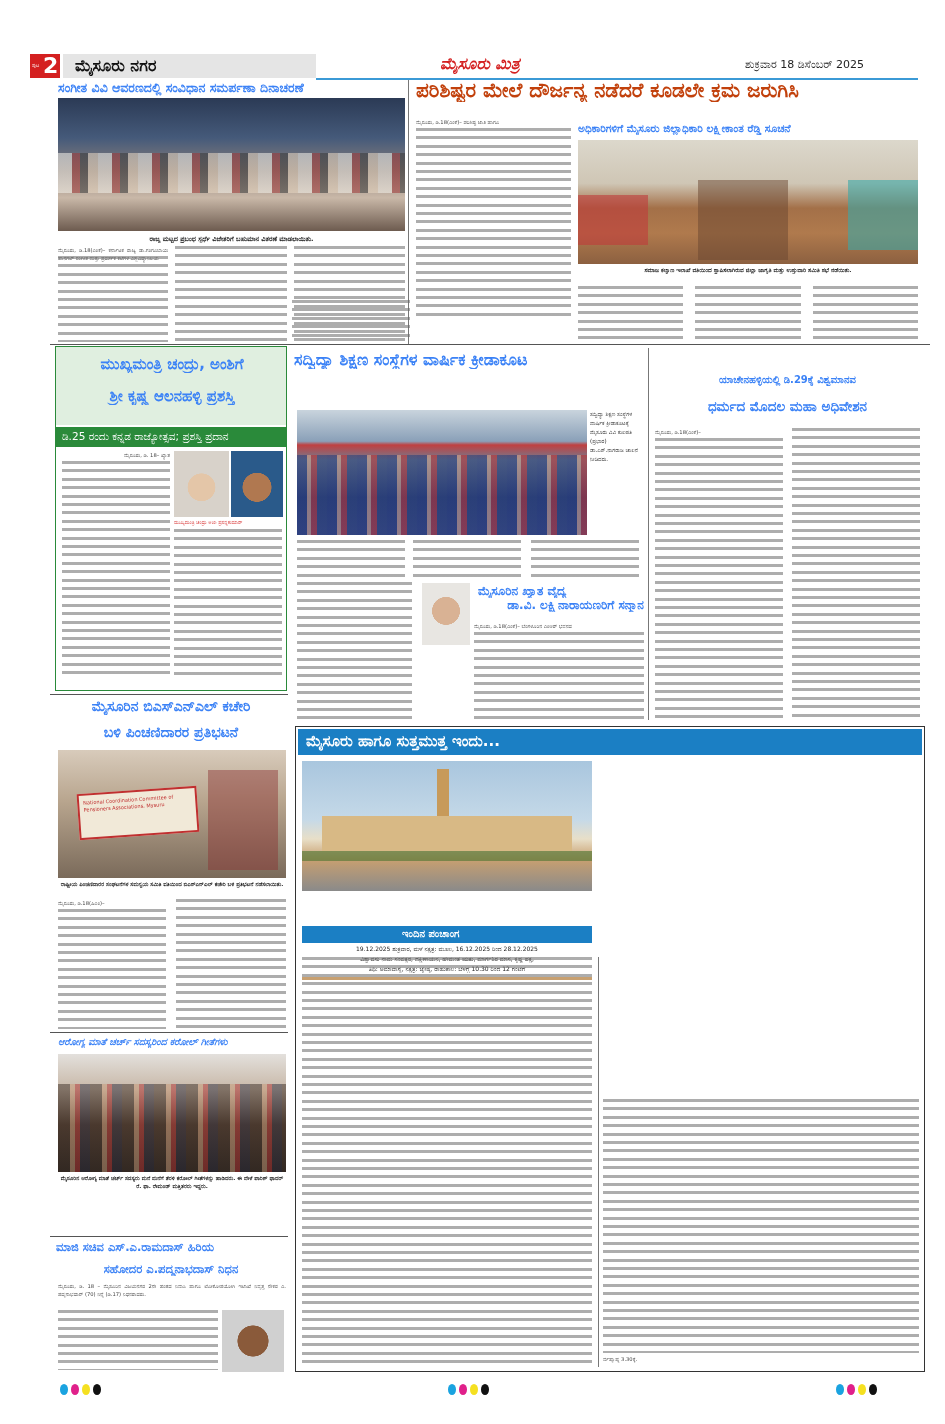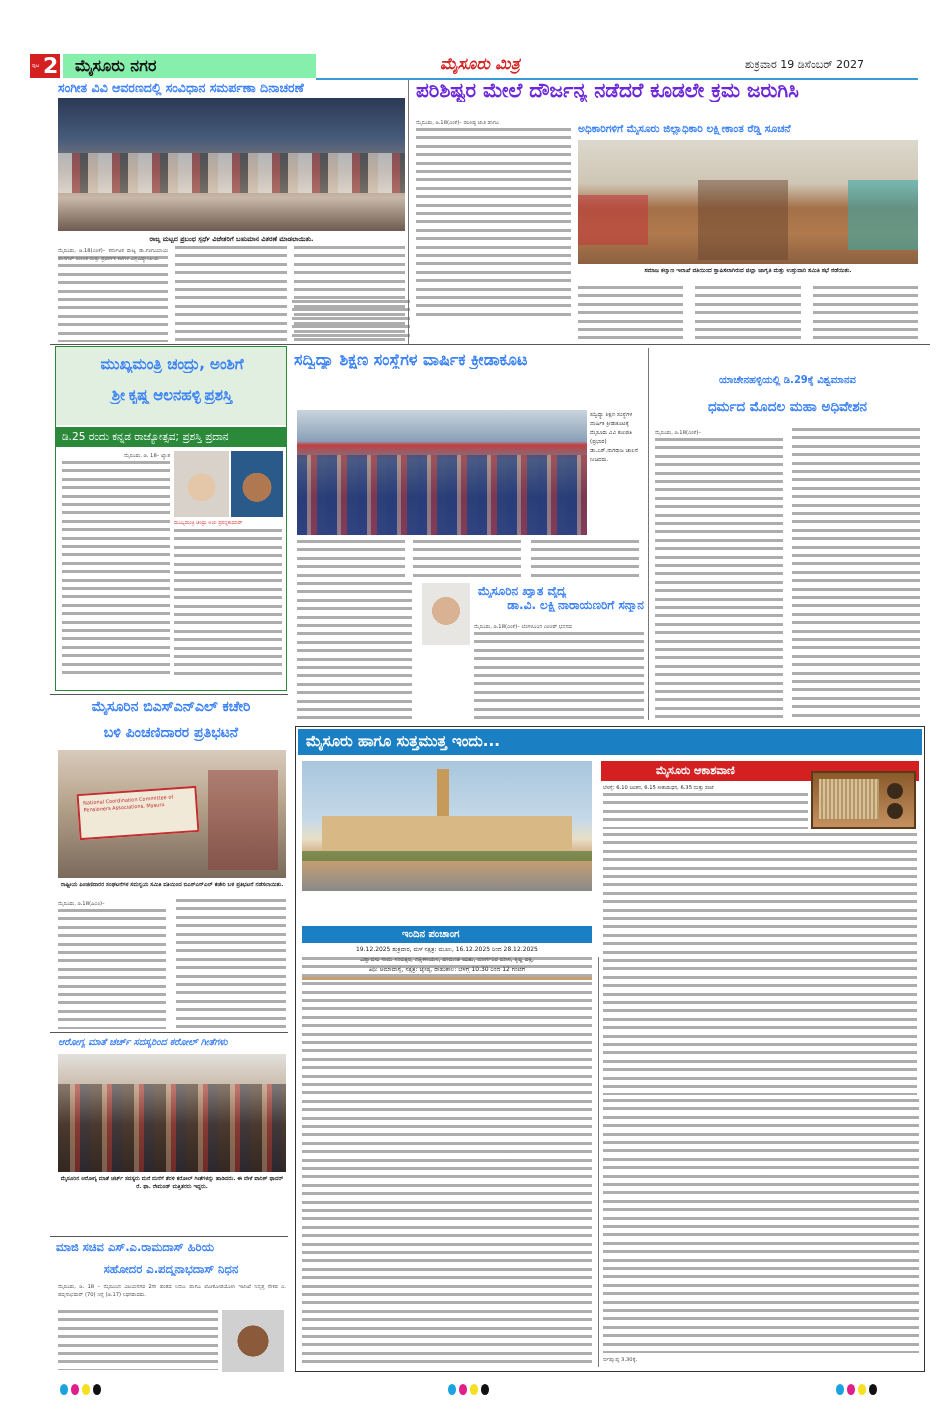--- a/index.html
+++ b/index.html
@@ -15,42 +15,42 @@
   .dots span { display: inline-block; width: 8px; height: 11px; border-radius: 50%; margin-right: 3px; }
 </style>
 </head>
 <body>
 
 <div class="abs" style="left:30px;top:52px;width:890px;height:28px;">
   <div class="abs" style="left:0;top:2px;width:30px;height:24px;background:#d42020;color:#fff;">
     <span style="position:absolute;left:2px;top:8px;font-size:5px;">ಪುಟ</span>
     <span style="position:absolute;left:13px;top:-1px;font-size:22px;font-weight:bold;">2</span>
   </div>
-  <div class="abs" style="left:33px;top:2px;width:253px;height:24px;background:#86efac;">
+  <div class="abs" style="left:33px;top:2px;width:253px;height:24px;background:#e5e5e5;">
     <span style="position:absolute;left:12px;top:2px;font-size:16px;font-weight:bold;color:#111;">ಮೈಸೂರು ನಗರ</span>
   </div>
   <div class="abs" style="left:410px;top:2px;font-size:16px;font-weight:bold;color:#d42020;font-style:italic;">ಮೈಸೂರು ಮಿತ್ರ</div>
-  <div class="abs" style="left:715px;top:6px;font-size:11px;color:#222;">ಶುಕ್ರವಾರ 19 ಡಿಸೆಂಬರ್ 2027</div>
+  <div class="abs" style="left:715px;top:6px;font-size:11px;color:#222;">ಶುಕ್ರವಾರ 18 ಡಿಸೆಂಬರ್ 2025</div>
   <div class="abs" style="left:286px;top:26px;width:602px;height:2px;background:#3b9ad6;"></div>
 </div>
 
 <div class="abs headline" style="left:58px;top:80px;width:350px;font-size:12.5px;">ಸಂಗೀತ ವಿವಿ ಆವರಣದಲ್ಲಿ ಸಂವಿಧಾನ ಸಮರ್ಪಣಾ ದಿನಾಚರಣೆ</div>
 <div class="abs photo" style="left:58px;top:98px;width:347px;height:133px;background:linear-gradient(180deg,#2b3a55 0%,#455a7a 30%,#8a7f7a 55%,#c9b8a8 75%,#6d5b4f 100%);">
   <div style="position:absolute;left:0;right:0;top:55px;height:40px;background:repeating-linear-gradient(90deg,#f4f1ea 0 14px,#a03838 14px 22px,#3a3a3a 22px 30px,#e8d7c2 30px 40px);opacity:.55;"></div>
 </div>
 <div class="abs caption" style="left:58px;top:235px;width:347px;">ರಾಜ್ಯ ಮಟ್ಟದ ಪ್ರಬಂಧ ಸ್ಪರ್ಧೆ ವಿಜೇತರಿಗೆ ಬಹುಮಾನ ವಿತರಣೆ ಮಾಡಲಾಯಿತು.</div>
 <div class="vline" style="left:408px;top:80px;height:265px;"></div>
 <div class="abs txtblock" style="left:58px;top:246px;width:347px;height:96px;">
   <div style="width:110px;">ಮೈಸೂರು, ಡಿ.18(ಎಂಕೆ)– ಕರ್ನಾಟಕ ರಾಜ್ಯ ಡಾ.ಗಂಗೂಬಾಯಿ ಹಾನಗಲ್ ಸಂಗೀತ ಮತ್ತು ಪ್ರದರ್ಶಕ ಕಲೆಗಳ ವಿಶ್ವವಿದ್ಯಾನಿಲಯ</div>
   <div class="fill-lines abs" style="left:0;top:10px;width:110px;height:86px;"></div>
   <div class="fill-lines abs" style="left:117px;top:0;width:112px;height:96px;"></div>
   <div class="fill-lines abs" style="left:236px;top:0;width:111px;height:96px;"></div>
 </div>
 
-<div class="abs headline" style="left:416px;top:78px;width:510px;font-size:20px;color:#6d28d9;">ಪರಿಶಿಷ್ಟರ ಮೇಲೆ ದೌರ್ಜನ್ಯ ನಡೆದರೆ ಕೂಡಲೇ ಕ್ರಮ ಜರುಗಿಸಿ</div>
+<div class="abs headline" style="left:416px;top:78px;width:510px;font-size:20px;color:#c2410c;">ಪರಿಶಿಷ್ಟರ ಮೇಲೆ ದೌರ್ಜನ್ಯ ನಡೆದರೆ ಕೂಡಲೇ ಕ್ರಮ ಜರುಗಿಸಿ</div>
 <div class="abs txtblock" style="left:416px;top:118px;width:155px;height:200px;">
   <div>ಮೈಸೂರು, ಡಿ.18(ಎಂಕೆ)– ಪರಿಶಿಷ್ಟ ಜಾತಿ ಹಾಗೂ</div>
   <div class="fill-lines abs" style="left:0;top:10px;width:155px;height:190px;"></div>
 </div>
 <div class="abs headline" style="left:578px;top:122px;width:340px;font-size:10.5px;">ಅಧಿಕಾರಿಗಳಿಗೆ ಮೈಸೂರು ಜಿಲ್ಲಾಧಿಕಾರಿ ಲಕ್ಷ್ಮೀಕಾಂತ ರೆಡ್ಡಿ ಸೂಚನೆ</div>
 <div class="abs photo" style="left:578px;top:140px;width:340px;height:124px;background:linear-gradient(180deg,#dcd8cc 0%,#cfc6b5 35%,#a37048 55%,#b07a4d 75%,#8c6040 100%);">
   <div style="position:absolute;left:120px;top:40px;width:90px;height:80px;background:#6a4530;opacity:.5;"></div>
   <div style="position:absolute;left:0;top:55px;width:70px;height:50px;background:#c03a3a;opacity:.6;"></div>
   <div style="position:absolute;right:0;top:40px;width:70px;height:70px;background:#3aa8a8;opacity:.6;"></div>
 </div>
@@ -61,21 +61,21 @@
   <div class="fill-lines abs" style="left:235px;top:0;width:105px;height:56px;"></div>
 </div>
 <div class="abs txtblock" style="left:292px;top:300px;width:118px;height:42px;">
     <div class="fill-lines abs" style="left:0;top:0;width:118px;height:42px;"></div>
   </div>
 <div class="hline" style="left:50px;top:344px;width:880px;"></div>
 
 <div class="abs" style="left:55px;top:346px;width:232px;height:345px;border:1px solid #2a8a3a;">
   <div class="abs" style="left:0;top:0;width:230px;height:78px;background:#e0efe0;"></div>
   <div class="abs headline" style="left:10px;top:8px;width:212px;text-align:center;font-size:15px;">ಮುಖ್ಯಮಂತ್ರಿ ಚಂದ್ರು, ಅಂಶಿಗೆ</div>
-  <div class="abs headline" style="left:10px;top:40px;width:212px;text-align:center;font-size:15px;font-family:Liberation Serif, serif;">ಶ್ರೀ ಕೃಷ್ಣ ಆಲನಹಳ್ಳಿ ಪ್ರಶಸ್ತಿ</div>
+  <div class="abs headline" style="left:10px;top:40px;width:212px;text-align:center;font-size:15px;">ಶ್ರೀ ಕೃಷ್ಣ ಆಲನಹಳ್ಳಿ ಪ್ರಶಸ್ತಿ</div>
   <div class="abs" style="left:0;top:80px;width:230px;height:20px;background:#2a8a3a;">
     <span style="position:absolute;left:6px;top:3px;font-size:10.5px;color:#fff;white-space:nowrap;">ಡಿ.25 ರಂದು ಕನ್ನಡ ರಾಜ್ಯೋತ್ಸವ; ಪ್ರಶಸ್ತಿ ಪ್ರದಾನ</span>
   </div>
   <div class="abs txtblock" style="left:6px;top:104px;width:108px;height:228px;">
     <div style="text-align:right;">ಮೈಸೂರು, ಡಿ. 18– ಖ್ಯಾತ</div>
     <div class="fill-lines abs" style="left:0;top:10px;width:108px;height:218px;"></div>
   </div>
   <div class="abs photo" style="left:118px;top:104px;width:55px;height:66px;background:radial-gradient(circle at 50% 55%,#e4c6a8 0 30%,#d8d2ca 31% 100%);"></div>
   <div class="abs photo" style="left:175px;top:104px;width:52px;height:66px;background:radial-gradient(circle at 50% 55%,#b07850 0 32%,#2a5a8a 33% 100%);"></div>
   <div class="abs" style="left:118px;top:172px;width:110px;font-size:5px;color:#d42020;white-space:nowrap;overflow:hidden;">ಮುಖ್ಯಮಂತ್ರಿ ಚಂದ್ರು ಅಂಶಿ ಪ್ರಸನ್ನಕುಮಾರ್</div>
@@ -150,37 +150,20 @@
 <div class="abs" style="left:295px;top:726px;width:630px;height:646px;border:1px solid #333;">
   <div class="abs" style="left:2px;top:2px;width:624px;height:26px;background:#1b7fc4;">
     <span style="position:absolute;left:8px;top:3px;font-size:15px;color:#fff;font-weight:bold;white-space:nowrap;">ಮೈಸೂರು ಹಾಗೂ ಸುತ್ತಮುತ್ತ ಇಂದು...</span>
   </div>
   <div class="abs photo" style="left:6px;top:34px;width:290px;height:130px;background:linear-gradient(180deg,#a9c6de 0%,#c5d9e8 45%,#e8dfc8 60%,#c9a070 75%,#8a8a8a 100%);">
     <div style="position:absolute;left:135px;top:8px;width:12px;height:60px;background:#c79a5a;"></div>
     <div style="position:absolute;left:20px;top:55px;width:250px;height:35px;background:#d8b985;"></div>
     <div style="position:absolute;left:0;right:0;top:90px;height:10px;background:#5a7a3a;opacity:.7;"></div>
   </div>
 
-  <div class="abs" style="left:305px;top:34px;width:318px;height:335px;">
-    <div class="abs" style="left:0;top:0;width:318px;height:20px;background:#d42020;">
-      <span style="position:absolute;left:55px;top:3px;font-size:11px;color:#fff;font-weight:bold;">ಮೈಸೂರು ಆಕಾಶವಾಣಿ</span>
-    </div>
-    <div class="abs" style="left:210px;top:10px;width:105px;height:58px;background:linear-gradient(180deg,#8a5a2a,#c49060);border:2px solid #5a3a1a;">
-      <div style="position:absolute;left:6px;top:6px;width:60px;height:40px;background:repeating-linear-gradient(90deg,#d9c29a 0 2px,#b59868 2px 4px);"></div>
-      <div style="position:absolute;left:74px;top:10px;width:16px;height:16px;border-radius:50%;background:#3a2a1a;"></div>
-      <div style="position:absolute;left:74px;top:30px;width:16px;height:16px;border-radius:50%;background:#3a2a1a;"></div>
-    </div>
-    <div class="abs txtblock" style="left:2px;top:22px;width:205px;height:46px;color:#222;">
-      <div>ಬೆಳಗ್ಗೆ: 6.10 ಚಿಂತನ, 6.15 ಗೀತಾರಾಧನ, 6.35 ಮತ್ತು ಸಂಜೆ</div>
-      <div class="fill-lines abs" style="left:0;top:10px;width:205px;height:36px;"></div>
-    </div>
-    <div class="abs txtblock" style="left:2px;top:72px;width:314px;height:262px;">
-        <div class="fill-lines abs" style="left:0;top:0;width:314px;height:262px;"></div>
-      </div>
-  </div>
 
   <div class="abs" style="left:6px;top:168px;width:290px;height:58px;margin-top:31px;">
     <div class="abs" style="left:0;top:0;width:290px;height:17px;background:#1b7fc4;">
       <span style="position:absolute;left:100px;top:2px;font-size:10px;color:#fff;font-weight:bold;">ಇಂದಿನ ಪಂಚಾಂಗ</span>
     </div>
     <div class="abs" style="left:0;top:19px;width:290px;text-align:center;font-size:6px;white-space:nowrap;overflow:hidden;">19.12.2025 ಶುಕ್ರವಾರ, ಮಳೆ ನಕ್ಷತ್ರ: ಮೂಲ, 16.12.2025 ರಿಂದ 28.12.2025</div>
     <div class="abs" style="left:0;top:29px;width:290px;text-align:center;font-size:6px;white-space:nowrap;overflow:hidden;">ವಿಶ್ವಾವಸು ನಾಮ ಸಂವತ್ಸರ, ದಕ್ಷಿಣಾಯನ, ಹೇಮಂತ ಋತು, ಮಾರ್ಗಶಿರ ಮಾಸ, ಕೃಷ್ಣ ಪಕ್ಷ,</div>
     <div class="abs" style="left:0;top:39px;width:290px;text-align:center;font-size:6px;white-space:nowrap;overflow:hidden;">ತಿಥಿ: ಅಮಾವಾಸ್ಯೆ, ನಕ್ಷತ್ರ: ಜ್ಯೇಷ್ಠ, ರಾಹುಕಾಲ: ಬೆಳಗ್ಗೆ 10.30 ರಿಂದ 12 ಗಂಟೆಗೆ</div>
     <div class="abs" style="left:0;top:51px;width:290px;height:3px;background:#c8a070;"></div>
   </div>

